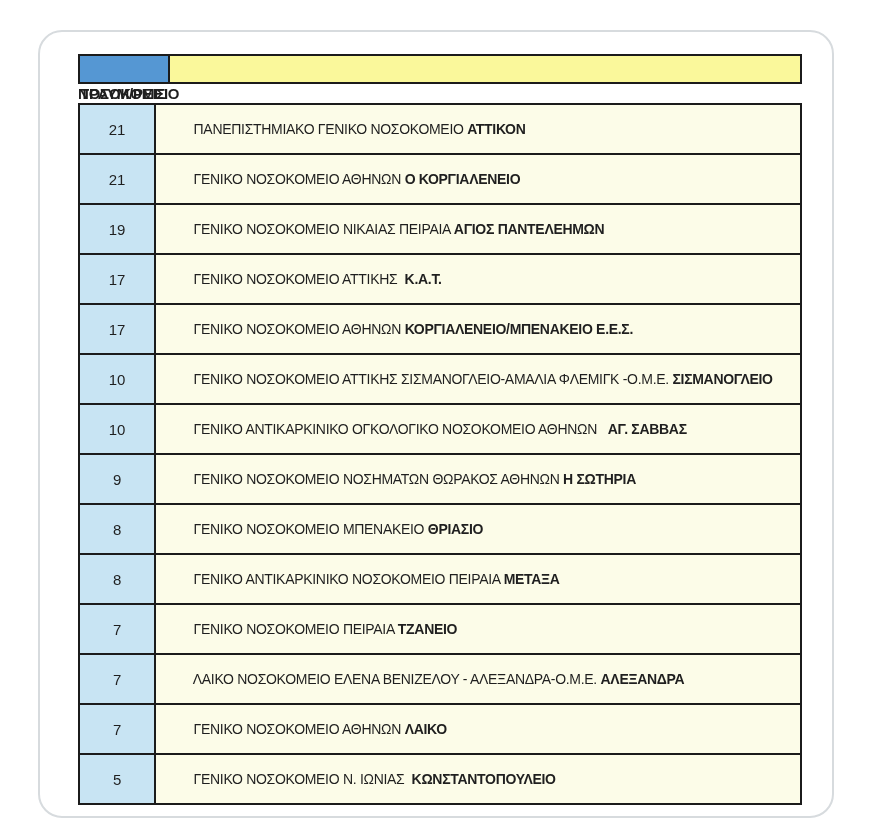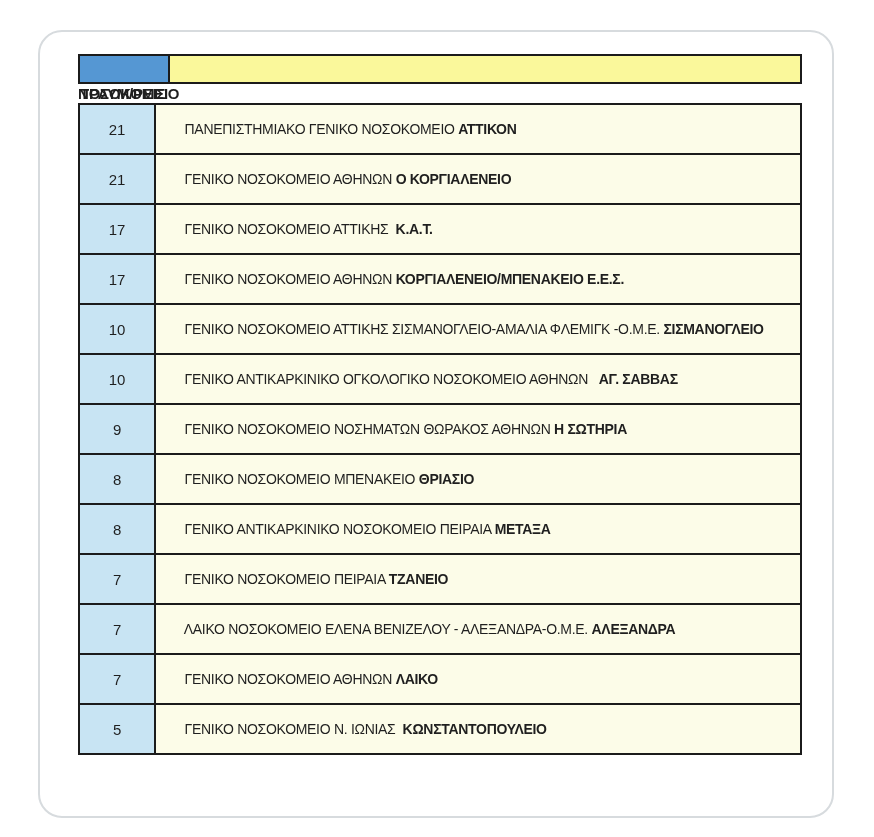--- a/index.html
+++ b/index.html
@@ -25,21 +25,21 @@
   .col-headers{position:relative;height:19px;}
   .col-header-count{
     position:absolute;left:2px;top:1px;font-weight:bold;font-size:15px;letter-spacing:-0.2px;line-height:17px;
   }
   .col-header-hospital{
     position:absolute;left:0;top:1px;width:100%;text-align:left;font-weight:bold;font-size:15px;letter-spacing:-0.2px;line-height:17px;
   }
   table{border-collapse:collapse;width:724px;table-layout:fixed;}
   td{border:2px solid var(--border);height:21px;vertical-align:middle;overflow:hidden;}
   .count-cell{width:76px;background:var(--count-bg);text-align:center;font-size:15px;letter-spacing:-0.2px;}
-  .hospital-cell{background:var(--hospital-bg);padding:0 7px;font-size:14px;letter-spacing:-0.3px;white-space:pre;}
+  .hospital-cell{background:var(--hospital-bg);padding:0 16px;font-size:14px;letter-spacing:-0.3px;white-space:pre;}
   .hname{font-weight:bold;}
 </style>
 </head>
 <body>
 
 <div class="canvas">
   <div class="card">
     <div class="content">
 
       <div class="band">
@@ -66,20 +66,28 @@
   <tr>
     <td class="count-cell">
       <span>21</span>
     </td>
     <td class="hospital-cell">
       <span class="hprefix">ΓΕΝΙΚΟ ΝΟΣΟΚΟΜΕΙΟ ΑΘΗΝΩΝ </span><span class="hname">Ο ΚΟΡΓΙΑΛΕΝΕΙΟ</span>
     </td>
   </tr>
 
 
+  <tr>
+    <td class="count-cell">
+      <span>19</span>
+    </td>
+    <td class="hospital-cell">
+      <span class="hprefix">ΓΕΝΙΚΟ ΝΟΣΟΚΟΜΕΙΟ ΝΙΚΑΙΑΣ ΠΕΙΡΑΙΑ </span><span class="hname">ΑΓΙΟΣ ΠΑΝΤΕΛΕΗΜΩΝ</span>
+    </td>
+  </tr>
 
   <tr>
     <td class="count-cell">
       <span>17</span>
     </td>
     <td class="hospital-cell">
       <span class="hprefix">ΓΕΝΙΚΟ ΝΟΣΟΚΟΜΕΙΟ ΑΤΤΙΚΗΣ  </span><span class="hname">Κ.Α.Τ.</span>
     </td>
   </tr>
 

